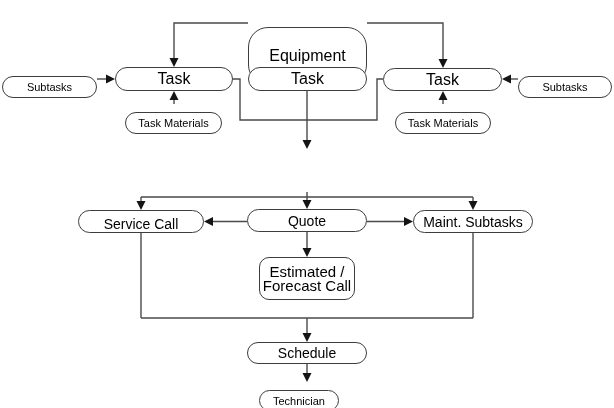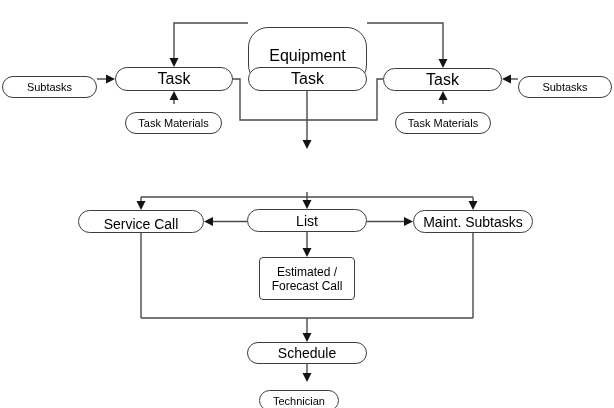--- a/index.html
+++ b/index.html
@@ -15,21 +15,21 @@
   .wires polygon{fill:#141414;stroke:none;}
   .node{
     position:absolute;box-sizing:border-box;
     border:1.4px solid #3d3d3d;background:#ffffff;
     display:flex;flex-direction:column;align-items:center;justify-content:center;
     color:#000000;text-align:center;white-space:nowrap;
   }
   .big{border-radius:20px;font-size:16px;}
   .mid{border-radius:12px;font-size:14px;}
   .sm{border-radius:11px;font-size:11px;margin-top:8px;}
-  .two{border-radius:4px;font-size:12px;line-height:14px;}
+  .two{border-radius:10px;font-size:15px;line-height:14px;}
 </style>
 </head>
 <body>
 
 <div class="canvas">
 
   <svg class="wires" viewBox="0 0 614 408" xmlns="http://www.w3.org/2000/svg">
 
     <path d="M248 23 H174 V58"></path>
     <polygon points="169.5,58 178.5,58 174,67"></polygon>
@@ -111,21 +111,21 @@
   </div>
   <div class="node sm" style="left:395px;top:104px;width:96px;height:22px;">
     <span>Task Materials</span>
   </div>
 
 
   <div class="node mid" style="left:78px;top:210px;width:126px;height:23px;justify-content:flex-end;">
     <span>Service Call</span>
   </div>
   <div class="node mid" style="left:247px;top:209px;width:120px;height:23px;">
-    <span>List</span>
+    <span>Quote</span>
   </div>
   <div class="node mid" style="left:413px;top:210px;width:120px;height:23px;">
     <span>Maint. Subtasks</span>
   </div>
 
   <div class="node two" style="left:259px;top:257px;width:96px;height:43px;">
     <span>Estimated /</span>
     <span>Forecast Call</span>
   </div>
 

